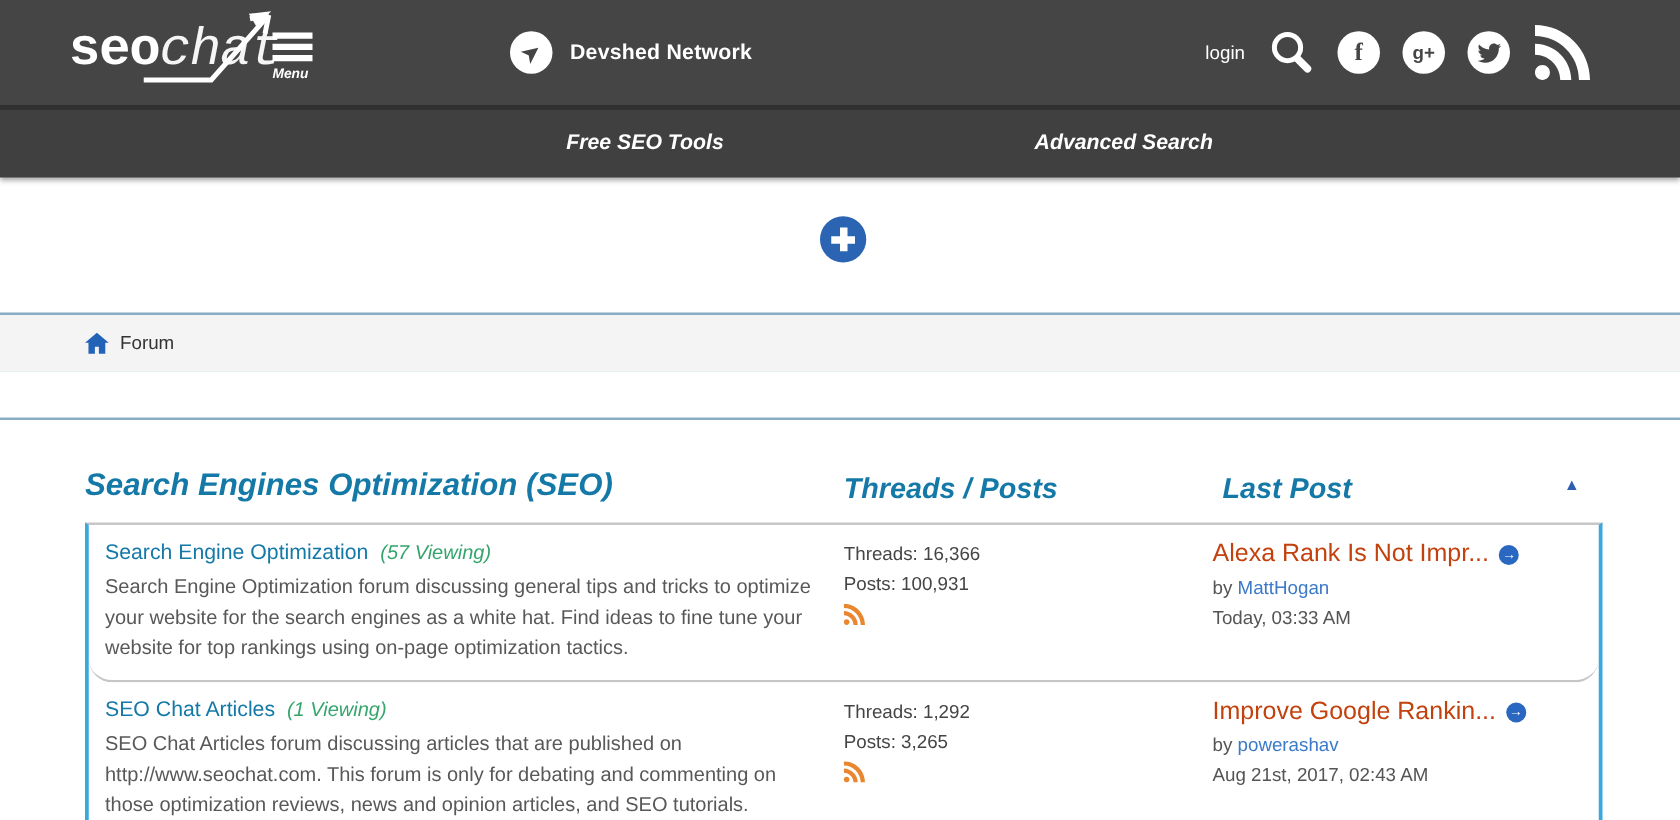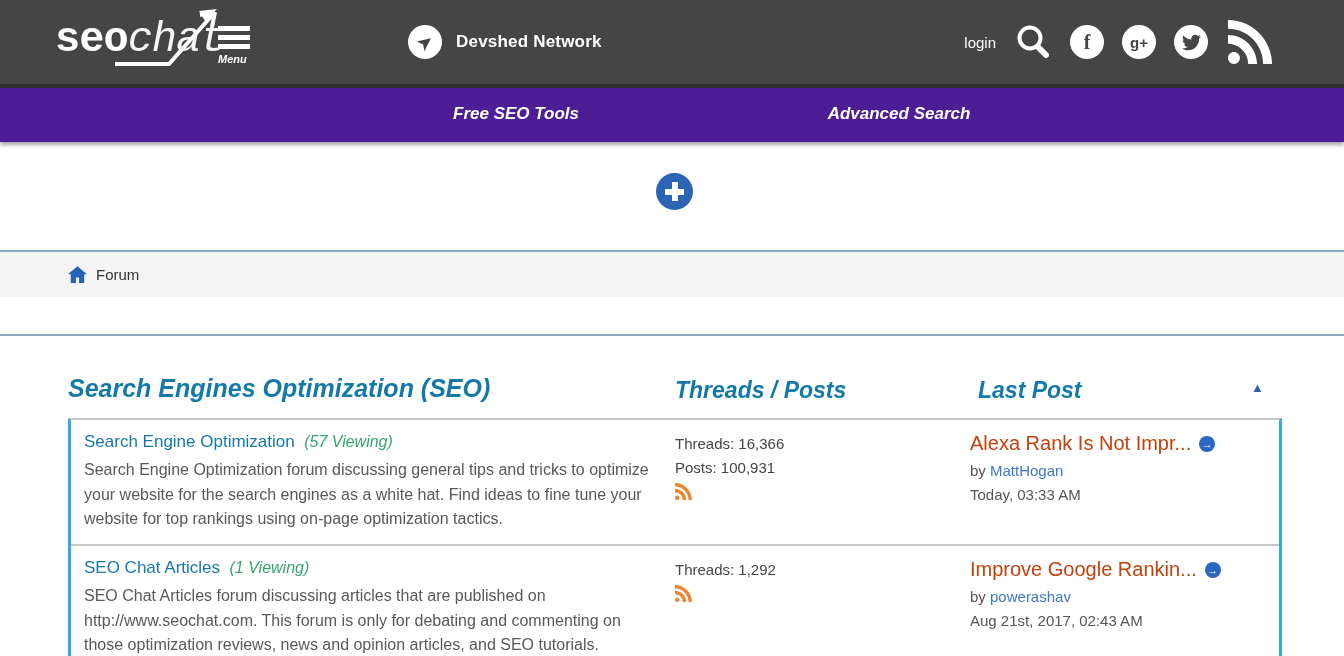--- a/index.html
+++ b/index.html
@@ -26,21 +26,21 @@
   .header-right { position:absolute; right:72px; top:0; height:84px; display:flex; align-items:center; gap:18px; }
   .login-link { color:#fff; font-size:15px; cursor:pointer; }
   .search-btn { cursor:pointer; display:flex; }
   .social-circle { width:34px; height:34px; border-radius:50%; background:#fff; cursor:pointer;
                    display:flex; align-items:center; justify-content:center; }
   .fb-glyph { color:#454545; font-weight:700; font-size:20px; font-family:"Liberation Serif", serif; }
   .gp-glyph { color:#454545; font-weight:700; font-size:15px; }
   .rss-header-btn { cursor:pointer; display:flex; margin-left:2px; }
 
   
-  .nav2 { position:absolute; top:84px; left:0; width:100%; height:58px; background:#4c1d95;
+  .nav2 { position:absolute; top:84px; left:0; width:100%; height:58px; background:#404040;
           border-top:4px solid #303030; box-shadow:0 3px 4px rgba(0,0,0,.35); }
   .nav2-item { position:absolute; top:16px; transform:translateX(-50%); color:#fff;
                font-size:17px; font-weight:700; font-style:italic; cursor:pointer; }
   .nav2-item.tools { left:516px; }
   .nav2-item.advsearch { left:899px; }
 
   
   .add-circle { position:absolute; left:656px; top:173px; width:37px; height:37px; border-radius:50%;
                 background:#2a64b2; cursor:pointer; }
   .add-circle .h { position:absolute; left:9px; top:15.5px; width:19px; height:6px; background:#fff; }
@@ -62,21 +62,21 @@
   .col-head { position:absolute; top:377px; font-size:23px; font-weight:700; font-style:italic;
               color:#1579a8; cursor:pointer; }
   .col-head.threads { left:675px; }
   .col-head.lastpost { left:978px; }
   .sort-arrow { position:absolute; left:1251px; top:380px; font-size:13px; color:#2f5fb3; cursor:pointer; }
 
   .forum-table { position:absolute; top:418px; left:68px; width:1214px; height:238px;
                  border-top:2px solid #c6c6c6; border-left:3px solid #3aa8dc; border-right:3px solid #3aa8dc; }
   .forum-row { position:relative; width:100%; display:grid; grid-template-columns:591px 295px 1fr;
                padding:12px 0 0 13px; }
-  .forum-row.r0 { height:126px; border-bottom:2px solid #c6c6c6; }
+  .forum-row.r0 { height:126px; border-bottom:2px solid #c6c6c6;border-radius:19px; }
   .forum-row.r1 { height:88px; }
   .cell-forum { padding-right:22px; }
   .forum-link { font-size:17px; color:#1579a8; cursor:pointer; }
   .viewing { font-size:16px; font-style:italic; color:#36a56d; margin-left:5px; }
   .forum-desc { margin-top:6px; font-size:16px; line-height:24.5px; color:#58585a; }
   .stat-line { font-size:15px; color:#454545; line-height:24px; }
   .rss-row { margin-top:3px; cursor:pointer; display:inline-flex; }
   .lp-line { display:flex; align-items:center; gap:8px; }
   .lp-title { font-size:20px; color:#c2410c; cursor:pointer; }
   .lp-go { width:16px; height:16px; border-radius:50%; background:#2a67c0; color:#fff;
@@ -198,20 +198,21 @@
     </div>
 
     <div class="forum-row r1">
       <div class="cell-forum">
         <span class="forum-link">SEO Chat Articles</span>
         <span class="viewing">(1 Viewing)</span>
         <div class="forum-desc">SEO Chat Articles forum discussing articles that are published on http://www.seochat.com. This forum is only for debating and commenting on those optimization reviews, news and opinion articles, and SEO tutorials.</div>
       </div>
       <div class="cell-stats">
         <div class="stat-line">Threads: 1,292</div>
+        <div class="stat-line">Posts: 3,265</div>
         <span class="rss-row">
           <svg width="17" height="17" viewBox="0 0 24 24">
             <path fill="#e8872f" d="M6.503 20.752c0 1.794-1.456 3.248-3.251 3.248S0 22.546 0 20.752s1.456-3.248 3.252-3.248 3.251 1.454 3.251 3.248zM0 8.18v4.811c6.05.062 10.96 4.966 11.022 11.009h4.817C15.777 15.29 8.721 8.242 0 8.18zm0-3.368C10.58 4.858 19.152 13.406 19.183 24h4.817C23.97 10.769 13.245.046 0 0v4.812z"></path>
           </svg>
         </span>
       </div>
       <div class="cell-lastpost">
         <div class="lp-line">
           <span class="lp-title">Improve Google Rankin...</span>
           <span class="lp-go">→</span>

